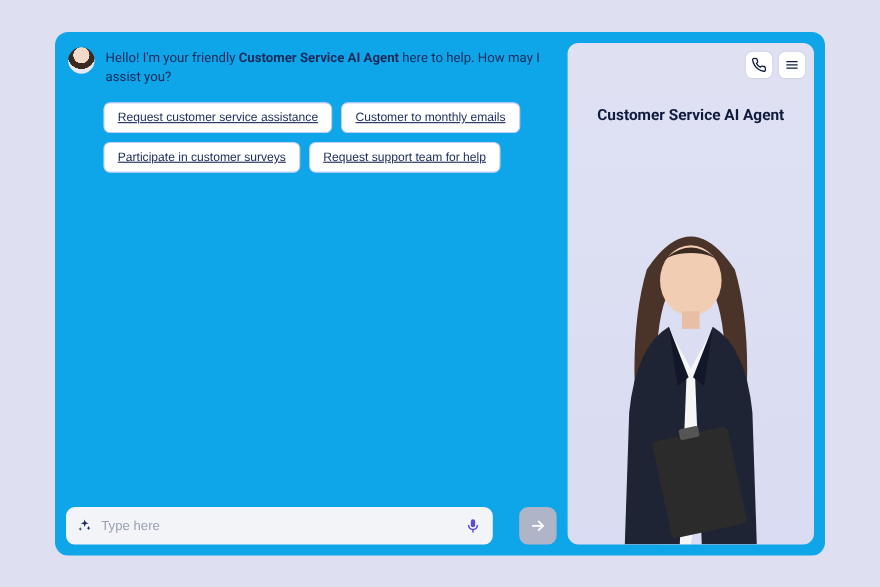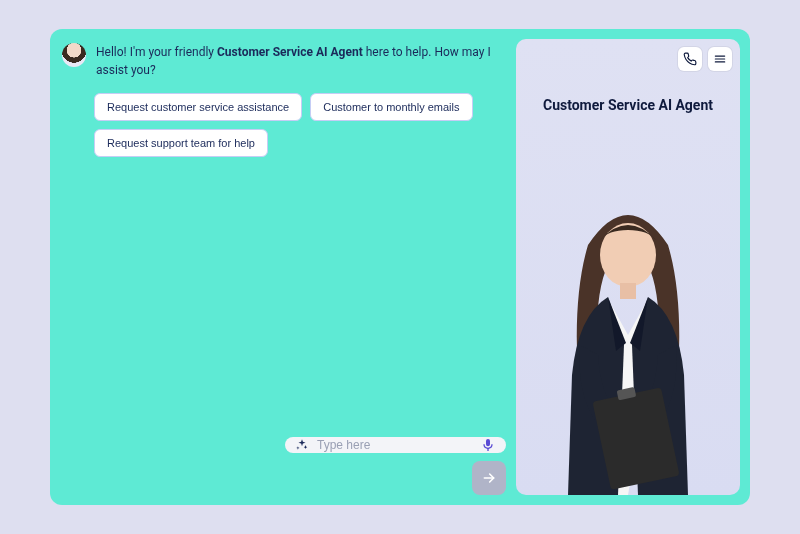--- a/index.html
+++ b/index.html
@@ -9,21 +9,21 @@
     width: 800px;
     height: 534px;
     overflow: hidden;
     display: flex;
     align-items: center;
     justify-content: center;
   }
   .card {
     width: 700px;
     height: 476px;
-    background: #5eead4;
+    background: #0ea5e9;
     border-radius: 12px;
     display: flex;
     padding: 10px;
     gap: 10px;
   }
   .chat-panel {
     flex: 1;
     display: flex;
     flex-direction: column;
     position: relative;
@@ -53,27 +53,27 @@
     margin-left: 34px;
   }
   .chip {
     border: 1px solid #c5cdf5;
     background: #fff;
     color: #1b2a5a;
     font-size: 11px;
     padding: 7px 12px;
     border-radius: 6px;
     cursor: pointer;
+    text-decoration: underline;
   }
   .input-bar {
     margin-top: auto;
     display: flex;
-    align-items: flex-end;
-    gap: 8px;
-    flex-direction: column;
+    align-items: center;
+    gap: 24px;
   }
   .text-wrap {
     flex: 1;
     display: flex;
     align-items: center;
     background: #f3f4f8;
     border-radius: 8px;
     padding: 0 10px;
     height: 34px;
     gap: 8px;
@@ -157,20 +157,21 @@
     <div class="message-row">
       <div class="avatar"></div>
       <p class="greeting">
         <span>Hello! I'm your friendly </span><b>Customer Service AI Agent</b><span> here to help. How may I assist you?</span>
       </p>
     </div>
 
     <div class="chips">
       <button class="chip">Request customer service assistance</button>
       <button class="chip">Customer to monthly emails</button>
+      <button class="chip">Participate in customer surveys</button>
       <button class="chip">Request support team for help</button>
     </div>
 
     <div class="input-bar">
       <div class="text-wrap">
         <span class="sparkle">
           <svg viewBox="0 0 24 24" width="14" height="14" fill="currentColor">
               <path d="M12 2l1.5 4.5L18 8l-4.5 1.5L12 14l-1.5-4.5L6 8l4.5-1.5L12 2zm6 10l.9 2.7L21 16l-2.1.7L18 19l-.9-2.3L15 16l2.1-1.3L18 12zM5 14l.7 2.1L8 17l-2.3.7L5 20l-.7-2.3L2 17l2.3-.9L5 14z"></path>
             </svg>
         </span>

